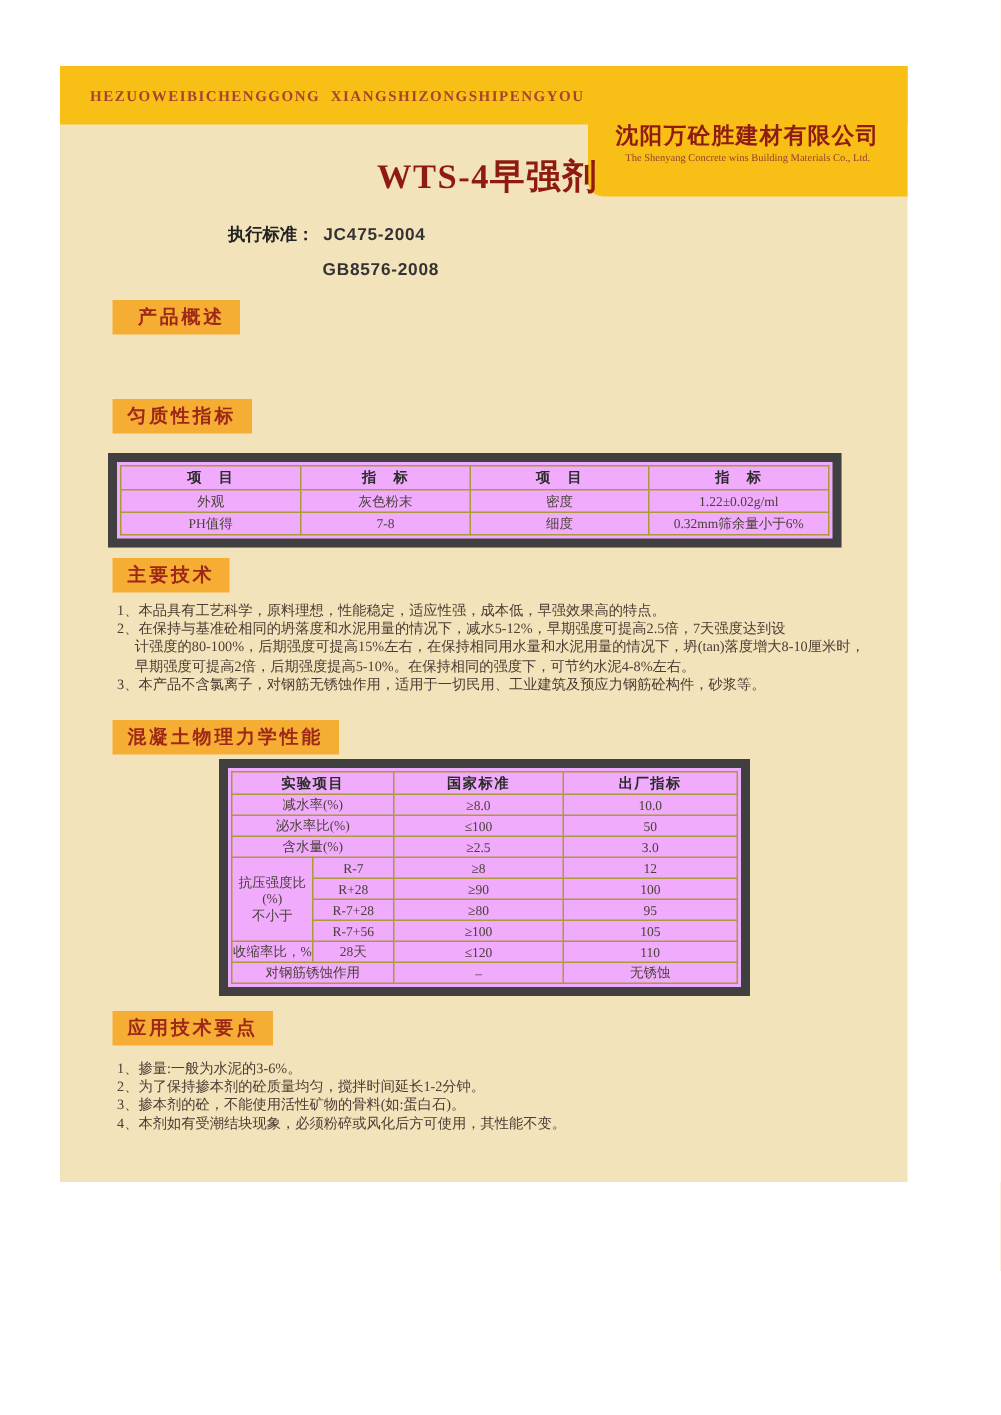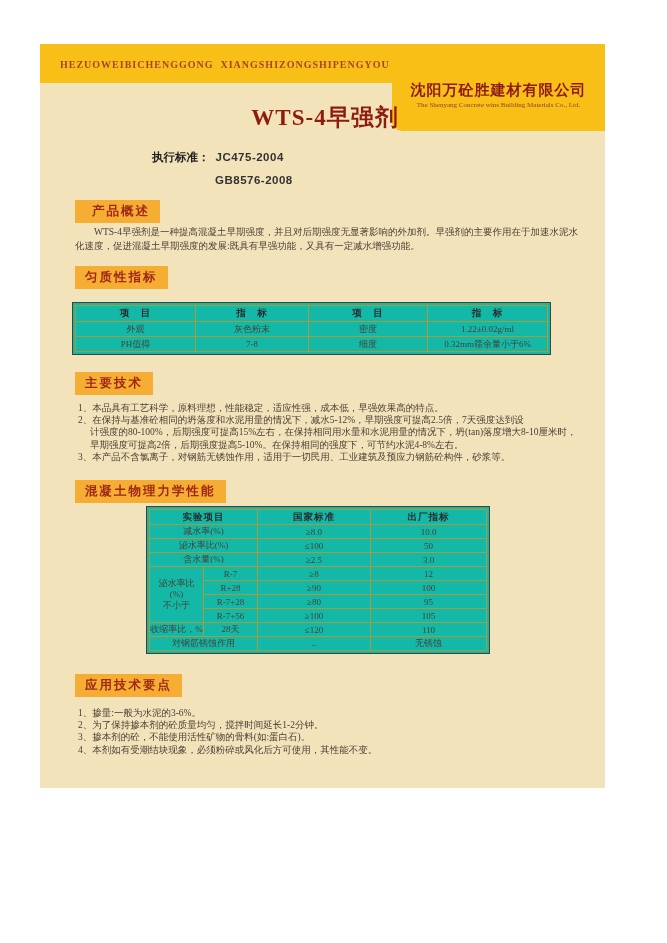--- a/index.html
+++ b/index.html
@@ -45,21 +45,21 @@
     position:absolute;left:35px;display:inline-block;background:#f5ad33;
     color:#9e2818;font-weight:bold;font-size:12.5px;padding:3px 10px;
     letter-spacing:2px;white-space:nowrap;
   }
   .para,.list{
     position:absolute;left:35px;right:16px;font-size:9.5px;color:#4a3c33;
   }
   .para div{line-height:13.5px;white-space:pre-wrap;}
   .list div{line-height:12.2px;white-space:pre-wrap;}
   .tbl-wrap{
-    position:absolute;border:1px solid #404040;padding:2px;background:#14b8a6;
+    position:absolute;border:6px solid #404040;padding:2px;background:#f0abfc;
   }
   table{border-collapse:collapse;table-layout:fixed;}
   td,th{
     border:1px solid #ab9a3a;font-size:9px;color:#4a4038;text-align:center;
     padding:0;overflow:hidden;
   }
   th{font-weight:bold;color:#2c2c2c;font-size:9.5px;letter-spacing:1px;}
   .t1 td{height:14px;}
   .t1 th{height:15px;}
   .t2 td{height:13px;}
@@ -86,24 +86,20 @@
     <div class="standards">
       <div>
         <span class="lbl">执行标准：</span><span class="val">JC475-2004</span>
       </div>
       <div class="line2">
         <span class="val">GB8576-2008</span>
       </div>
     </div>
 
     <div class="badge" style="top:156px;padding-left:17px;">产品概述</div>
-    <div class="para" style="top:182px;">
-      <div>　　WTS-4早强剂是一种提高混凝土早期强度，并且对后期强度无显著影响的外加剂。早强剂的主要作用在于加速水泥水</div>
-      <div>化速度，促进混凝土早期强度的发展:既具有早强功能，又具有一定减水增强功能。</div>
-    </div>
 
     <div class="badge" style="top:222px;">匀质性指标</div>
     <div class="tbl-wrap" style="top:258px;left:32px;">
       <table class="t1" style="width:468px;">
         <tbody>
             <tr>
           <th style="width:119px;">项　目</th>
           <th style="width:112px;">指　标</th>
           <th style="width:118px;">项　目</th>
           <th style="width:119px;">指　标</th>
@@ -151,21 +147,21 @@
           <td colspan="2">泌水率比(%)</td>
           <td>≤100</td>
           <td>50</td>
         </tr>
         <tr>
           <td colspan="2">含水量(%)</td>
           <td>≥2.5</td>
           <td>3.0</td>
         </tr>
         <tr>
-          <td rowspan="4" class="pre-line" style="width:66px;">泌水率比
+          <td rowspan="4" class="pre-line" style="width:66px;">抗压强度比
 (%)
 不小于</td>
           <td style="width:41px;">R-7</td>
           <td>≥8</td>
           <td>12</td>
         </tr>
         <tr>
           <td>R+28</td>
           <td>≥90</td>
           <td>100</td>

